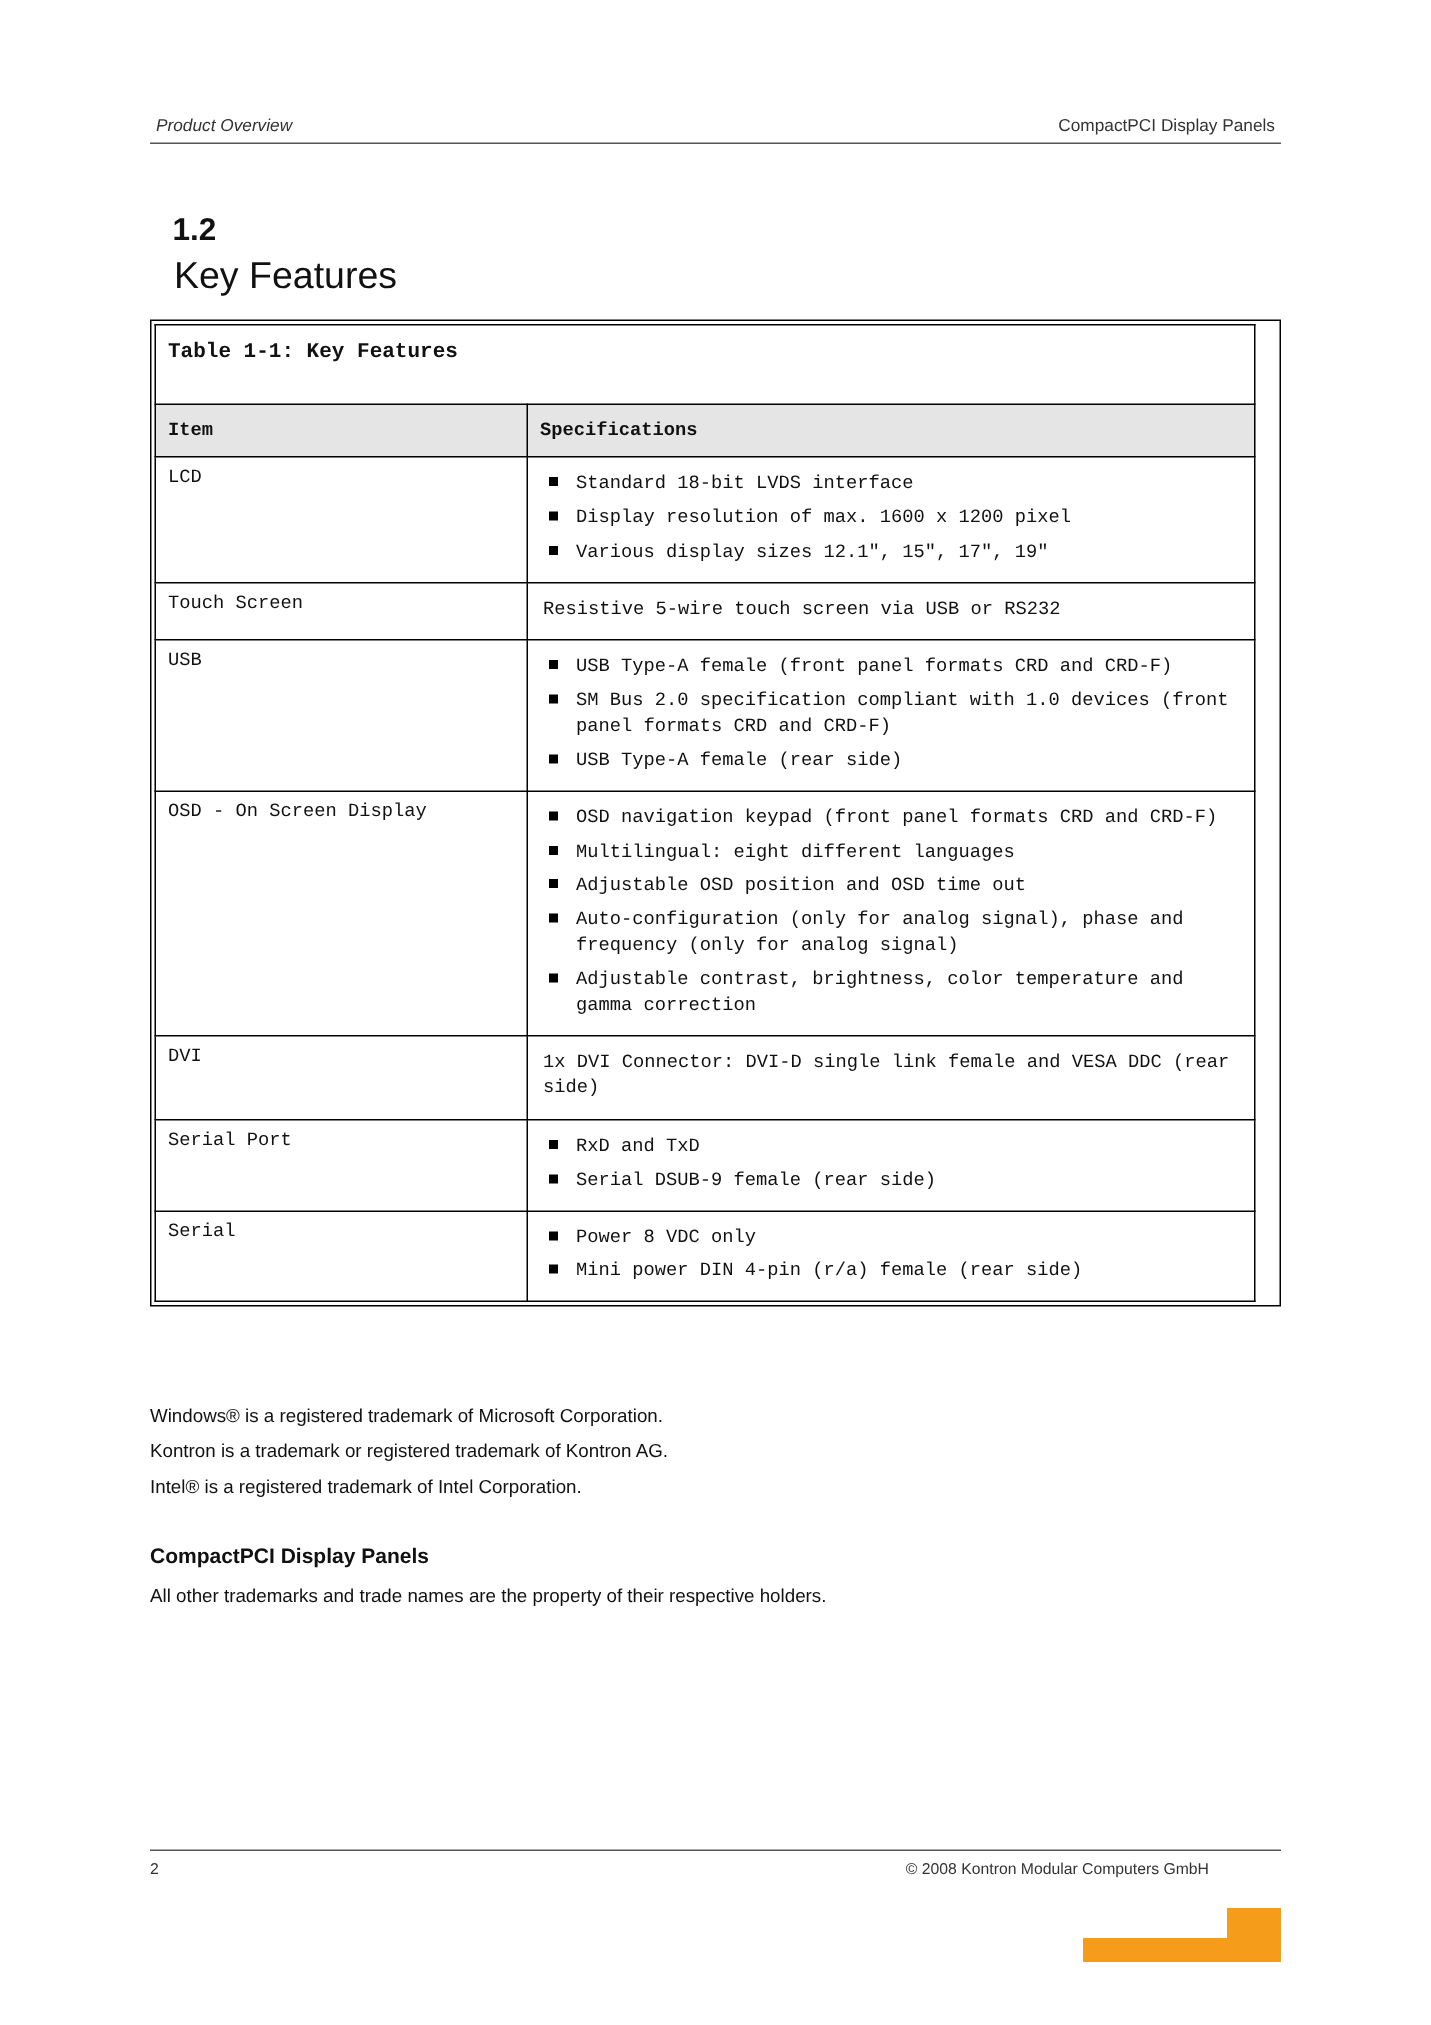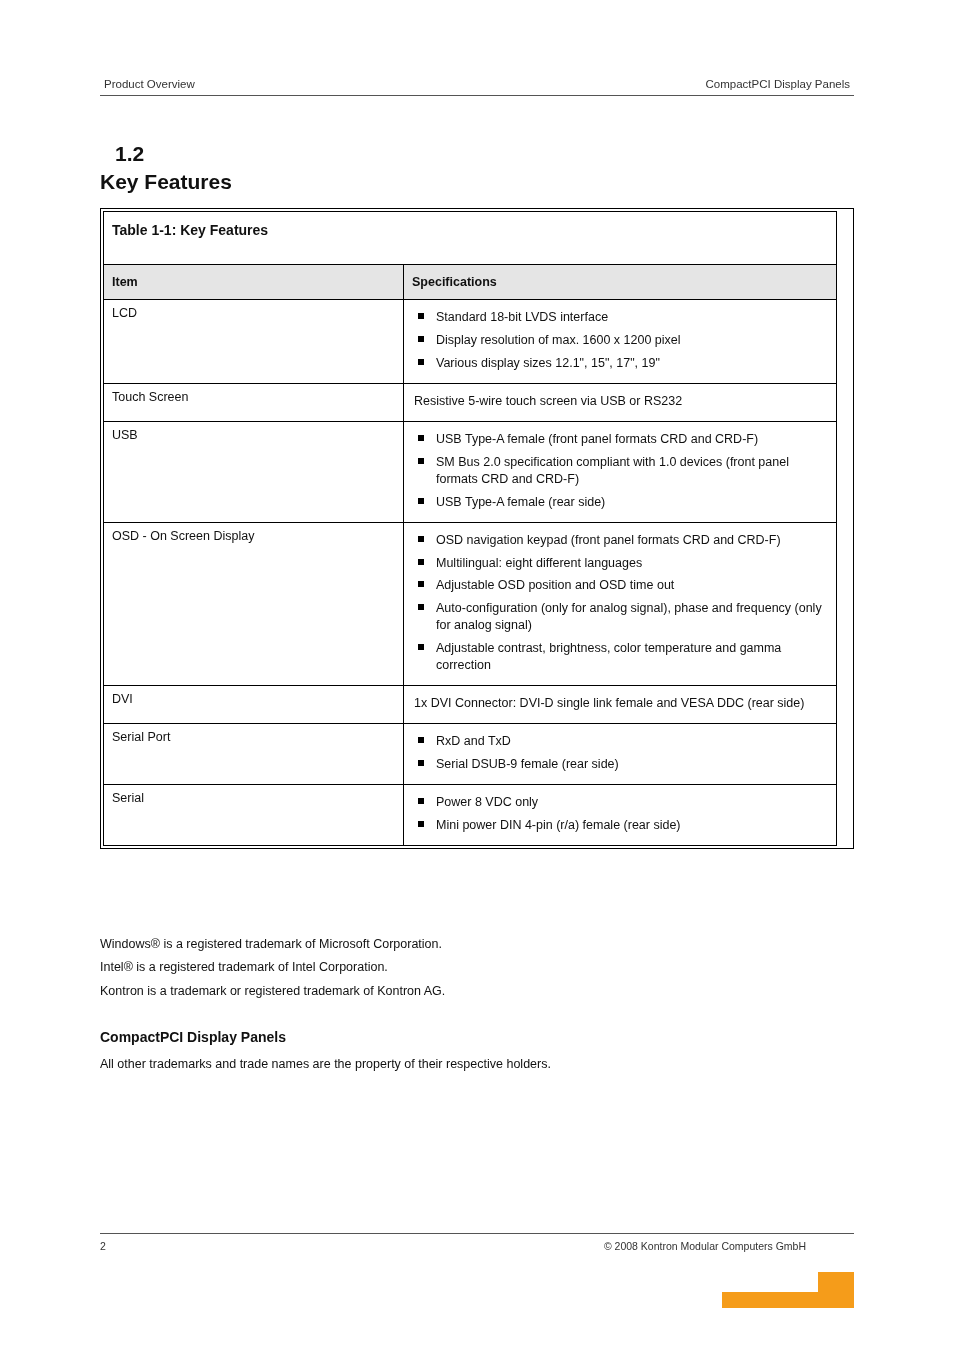--- a/index.html
+++ b/index.html
@@ -1,28 +1,28 @@
 <!DOCTYPE html>
 <html><head>
 <meta charset="utf-8">
 <style>
   * { margin: 0; padding: 0; box-sizing: border-box; }
   html, body { width: 954px; height: 1350px; background: #fff; font-family: Arial, Helvetica, sans-serif; color: #111; }
   .page { position: relative; width: 954px; height: 1350px; padding: 78px 100px 0 100px; }
   .header { display: flex; justify-content: space-between; align-items: flex-end; font-size: 11.5px; color: #333; padding: 0 4px 5px 4px; }
   .header-rule { border: none; border-top: 1px solid #555; margin-bottom: 46px; }
-  .header-left { }
+  .header-left { font-style: italic; }
   .section-num { font-size: 21px; font-weight: bold; margin-bottom: 4px; margin-left: 15px; }
-  .section-title { font-size: 21px; font-weight: bold; margin-bottom: 14px; }
-  .table-wrap { border: 1px solid #000; padding: 2px 16px 2px 2px; }
+  .section-title { font-size: 25px; font-weight: normal; margin-bottom: 14px; margin-left: 16px; }
+  .table-wrap { border: 1px solid #000; padding: 2px 16px 2px 2px; font-family: Liberation Mono, monospace; }
   table { width: 100%; border-collapse: collapse; font-size: 12.5px; }
   .table-title-row td { border: 1px solid #000; border-top: 1px solid #000; padding: 10px 8px 26px 8px; font-weight: bold; font-size: 14px; }
   .colhead td { border: 1px solid #000; background: #e5e5e5; font-weight: bold; padding: 10px 8px; vertical-align: top; }
   td { border: 1px solid #000; padding: 6px 8px 8px 8px; vertical-align: top; }
-  .col-item { width: 300px; margin-top: 16px; }
+  .col-item { width: 248px; margin-top: 16px; }
   ul.spec { list-style: none; margin: 0; padding: 0 0 0 4px; }
   ul.spec li { position: relative; padding: 3px 0 3px 20px; line-height: 1.35; }
   ul.spec li::before { content: ""; position: absolute; left: 2px; top: 7px; width: 6px; height: 6px; background: #000; }
   .plain { display: block; padding: 3px 2px; line-height: 1.4; }
   .credits-block { position: absolute; left: 100px; right: 86px; top: 934px; font-size: 12.5px; line-height: 1.7; }
   .credits-block p { margin-bottom: 2px; }
   .prod-title { font-weight: bold; font-size: 14px; margin-top: 24px; margin-bottom: 4px; }
   .trademark { font-size: 12.5px; }
   .footer { position: absolute; left: 100px; right: 100px; bottom: 98px; }
   .footer-rule { border: none; border-top: 1px solid #555; margin-bottom: 6px; }
@@ -125,22 +125,22 @@
           </ul>
         </td>
       </tr>
 
     </tbody>
       </table>
   </div>
 
   <div class="credits-block">
     <p>Windows® is a registered trademark of Microsoft Corporation.</p>
+    <p>Kontron is a trademark or registered trademark of Kontron AG.</p>
     <p>Intel® is a registered trademark of Intel Corporation.</p>
-    <p>Kontron is a trademark or registered trademark of Kontron AG.</p>
 
     <div class="prod-title">CompactPCI Display Panels</div>
     <div class="trademark">All other trademarks and trade names are the property of their respective holders.</div>
   </div>
 
   <div class="footer">
     <hr class="footer-rule">
     <div class="footer-row">
       <span>2</span>
       <span class="footer-mid">© 2008 Kontron Modular Computers GmbH</span>

